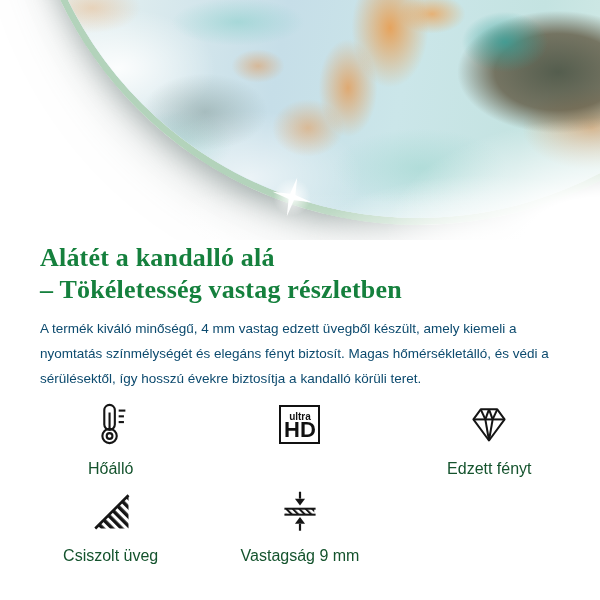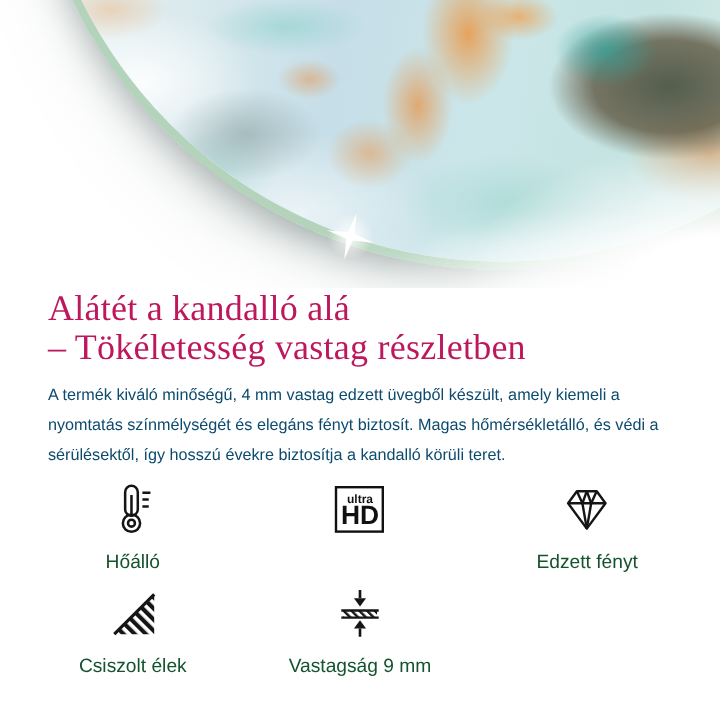--- a/index.html
+++ b/index.html
@@ -45,22 +45,22 @@
     position:absolute; inset:0; pointer-events:none;
     background:
       radial-gradient(300px 170px at 100% 100%, #fff 25%, rgba(255,255,255,0) 72%),
       radial-gradient(260px 120px at 80% 108%, rgba(255,255,255,.85) 18%, rgba(255,255,255,0) 70%),
       linear-gradient(to bottom, rgba(255,255,255,0) 80%, rgba(255,255,255,.35) 100%);
   }
 
   
   .content { padding:0 40px; }
   h1 {
-    padding-top:2px; font-family:"Liberation Serif", serif; font-weight:400;
-    font-size:30px; line-height:32px; color:#be185d; letter-spacing:.2px;
+    padding-top:2px; font-family:"Liberation Serif", serif; font-weight:700;
+    font-size:26px; line-height:32px; color:#15803d; letter-spacing:.2px;
   }
   .desc { margin-top:10px; max-width:520px; font-size:13.5px; line-height:25px; color:#0c4a6e; }
 
   
   .features { margin-top:10px; padding:0 16px; display:grid; grid-template-columns:repeat(3,1fr); row-gap:12px; }
   .feature { display:flex; flex-direction:column; align-items:center; text-align:center; }
   .icon-box { height:46px; display:flex; align-items:center; justify-content:flex-end; }
   .feature-label { margin-top:14px; font-size:16px; line-height:15px; color:#14532d; }
   .ico { stroke:#151515; fill:none; stroke-width:2.2; }
   .uhd { width:41px; height:39px; border:2.5px solid #111; display:flex; flex-direction:column;
@@ -141,21 +141,21 @@
         <svg width="42" height="42" viewBox="0 0 48 48">
           <defs>
             <pattern id="hatch-edge" patternUnits="userSpaceOnUse" width="7.5" height="7.5" patternTransform="rotate(-45)">
               <rect width="4" height="7.5" fill="#151515"></rect>
             </pattern>
           </defs>
           <path d="M6 44 L44 6 L44 44 Z" fill="url(#hatch-edge)"></path>
           <line x1="6" y1="44" x2="44" y2="6" stroke="#151515" stroke-width="3"></line>
         </svg>
       </div>
-      <div class="feature-label">Csiszolt élek</div>
+      <div class="feature-label">Csiszolt üveg</div>
     </div>
 
     <div class="feature">
       <div class="icon-box">
         <svg width="44" height="44" viewBox="0 0 48 48">
           <defs>
             <pattern id="hatch-thick" patternUnits="userSpaceOnUse" width="5" height="5" patternTransform="rotate(-45)">
               <rect width="2.2" height="5" fill="#151515"></rect>
             </pattern>
           </defs>

